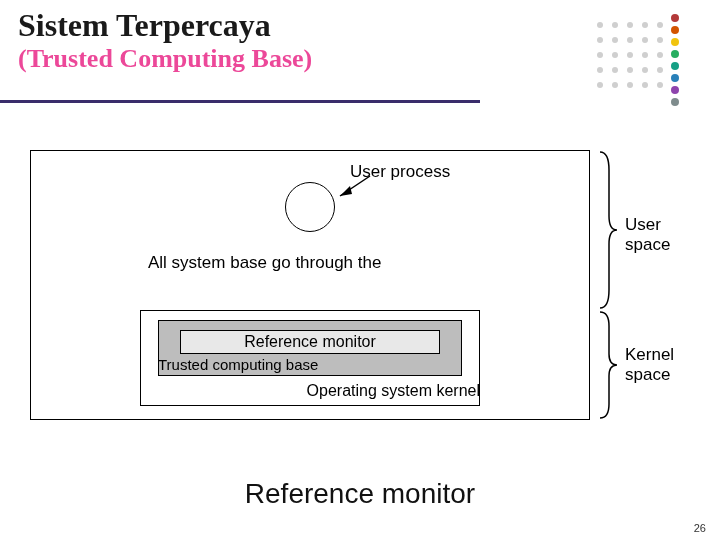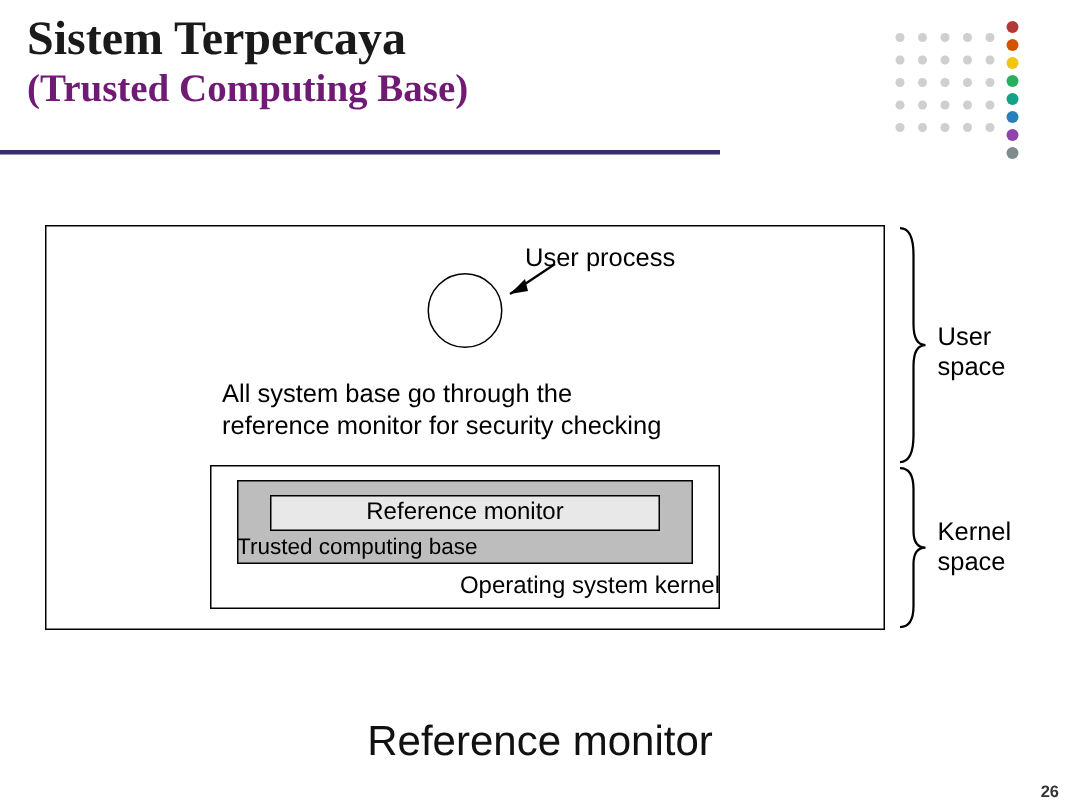--- a/index.html
+++ b/index.html
@@ -19,21 +19,21 @@
   }
   .title-main {
     font-size: 32px;
     font-weight: bold;
     color: #1a1a1a;
     line-height: 1.1;
   }
   .title-sub {
     font-size: 26px;
     font-weight: bold;
-    color: #701a75;
+    color: #ec4899;
     margin-top: 2px;
     line-height: 1.1;
   }
   .title-underline {
     position: absolute;
     top: 100px;
     left: 0;
     width: 480px;
     height: 3px;
     background: #3a2d6b;
@@ -157,21 +157,20 @@
     text-align: center;
     font-size: 28px;
     color: #111;
   }
   .page-num {
     position: absolute;
     bottom: 6px;
     right: 14px;
     font-size: 11px;
     color: #333;
-    font-weight: bold;
   }
 </style>
 </head>
 <body>
 
 <div class="title-block">
   <div class="title-main">Sistem Terpercaya</div>
   <div class="title-sub">
     <span>(</span><span>Trusted Computing Base)</span>
   </div>
@@ -222,21 +221,20 @@
 
   <div class="user-proc-label">User process</div>
   <div class="user-circle"></div>
   <svg class="arrow-svg" width="60" height="40">
     <line x1="40" y1="6" x2="10" y2="26" stroke="#000" stroke-width="1.5"></line>
     <polygon points="10,26 20,16 22,24" fill="#000"></polygon>
   </svg>
 
   <div class="syscall-text">
     <span>All system base go through the</span><br>
-    <span>reference monitor for security checking</span>
   </div>
 
   <div class="kernel-box"></div>
   <div class="tcb-box"></div>
   <div class="refmon-box">Reference monitor</div>
   <div class="tcb-label">Trusted computing base</div>
   <div class="os-kernel-label">Operating system kernel</div>
 
   <div class="brace" style="left:567px; top:10px;">
     <svg width="22" height="160">

